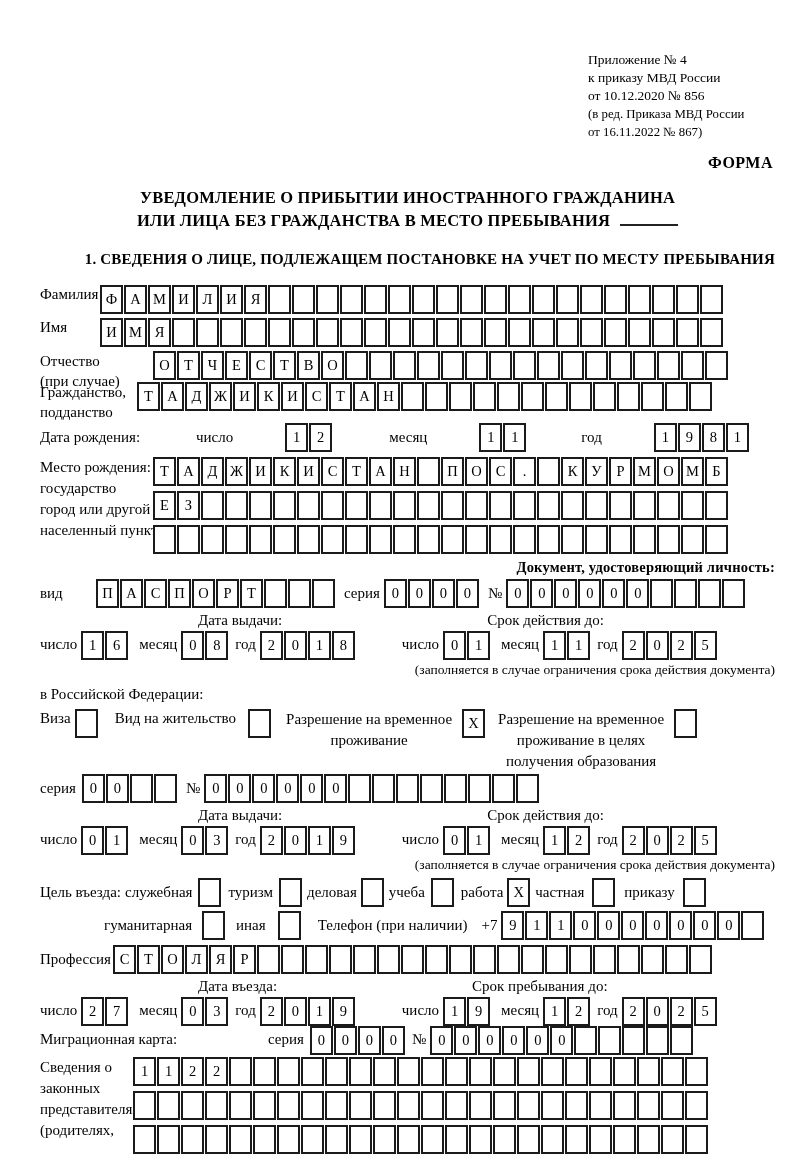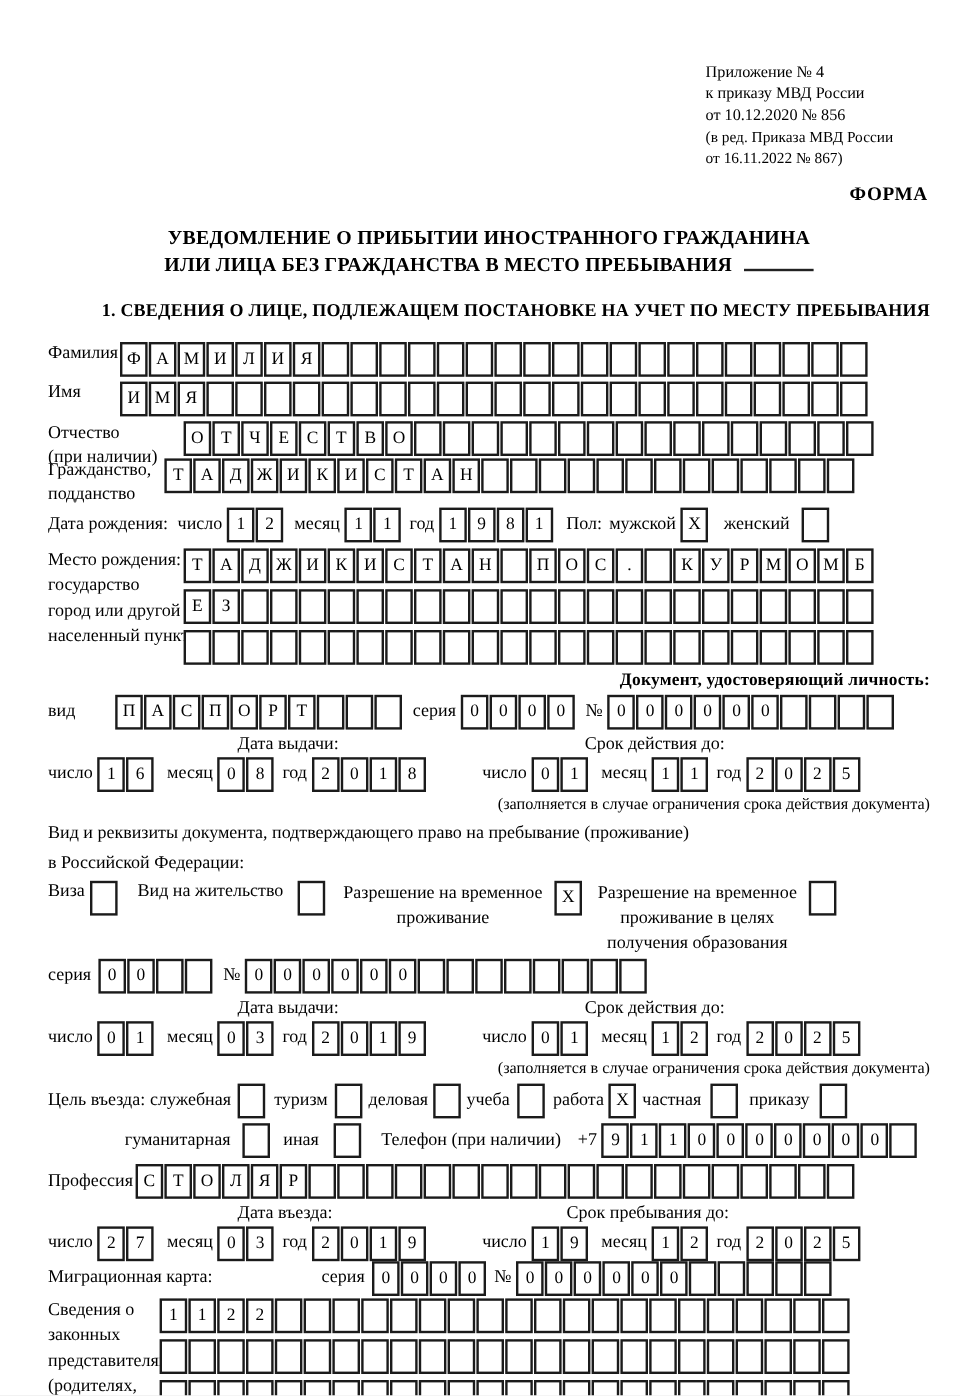--- a/index.html
+++ b/index.html
@@ -22,21 +22,21 @@
   .cell{
     width:19px;height:25px;border:2px solid #1b1b1b;margin-right:1px;flex:none;
     display:inline-flex;align-items:center;justify-content:center;
     font-size:14.5px;background:#fff;
   }
   .grid{display:flex;flex-direction:column;gap:5px;}
   .ctr{display:inline-block;text-align:center;line-height:21px;white-space:normal;}
   .dualhead{display:flex;margin-top:3px;}
   .note{text-align:right;font-size:13.5px;margin-top:1px;}
   .mt2{margin-top:2px;}.mt3{margin-top:3px;}.mt4{margin-top:4px;}.mt5{margin-top:5px;}
-  .mt6{margin-top:2px;}.mt8{margin-top:0;}.mt12{margin-top:12px;}
+  .mt6{margin-top:2px;}.mt8{margin-top:0;}.mt12{margin-top:12px;gap:48px;}
   .mt16{margin-top:16px;}
   .ml4{margin-left:4px;}.ml6{margin-left:6px;}.ml8{margin-left:8px;}.ml10{margin-left:10px;}
   .ml12{margin-left:12px;}.ml14{margin-left:14px;}.ml16{margin-left:16px;}
   .mr4{margin-right:4px;}.mr6{margin-right:6px;}
 </style>
 </head>
 <body>
 
 <div class="page">
 
@@ -119,21 +119,21 @@
         <span class="cell"></span>
         <span class="cell"></span>
         <span class="cell"></span>
         <span class="cell"></span>
       </span>
   </div>
 
   <div class="row mt4">
     <span class="lbl2" style="width:113px">
       <span>Отчество</span><br>
-      <span>(при наличии)</span>
+      <span>(при случае)</span>
     </span>
     <span class="cells">
         <span class="cell">О</span>
         <span class="cell">Т</span>
         <span class="cell">Ч</span>
         <span class="cell">Е</span>
         <span class="cell">С</span>
         <span class="cell">Т</span>
         <span class="cell">В</span>
         <span class="cell">О</span>
@@ -382,21 +382,20 @@
     <span class="cells">
         <span class="cell">2</span>
         <span class="cell">0</span>
         <span class="cell">2</span>
         <span class="cell">5</span>
       </span>
   </div>
   <div class="note">(заполняется в случае ограничения срока действия документа)</div>
 
   <div class="mt4" style="line-height:25px">
-    <div>Вид и реквизиты документа, подтверждающего право на пребывание (проживание)</div>
     <div>в Российской Федерации:</div>
   </div>
 
   <div class="row mt2">
     <span>Виза</span>
     <span class="cells ml4">
         <span class="cell"></span>
       </span>
     <span class="ml16">Вид на жительство</span>
     <span class="cells ml12">

